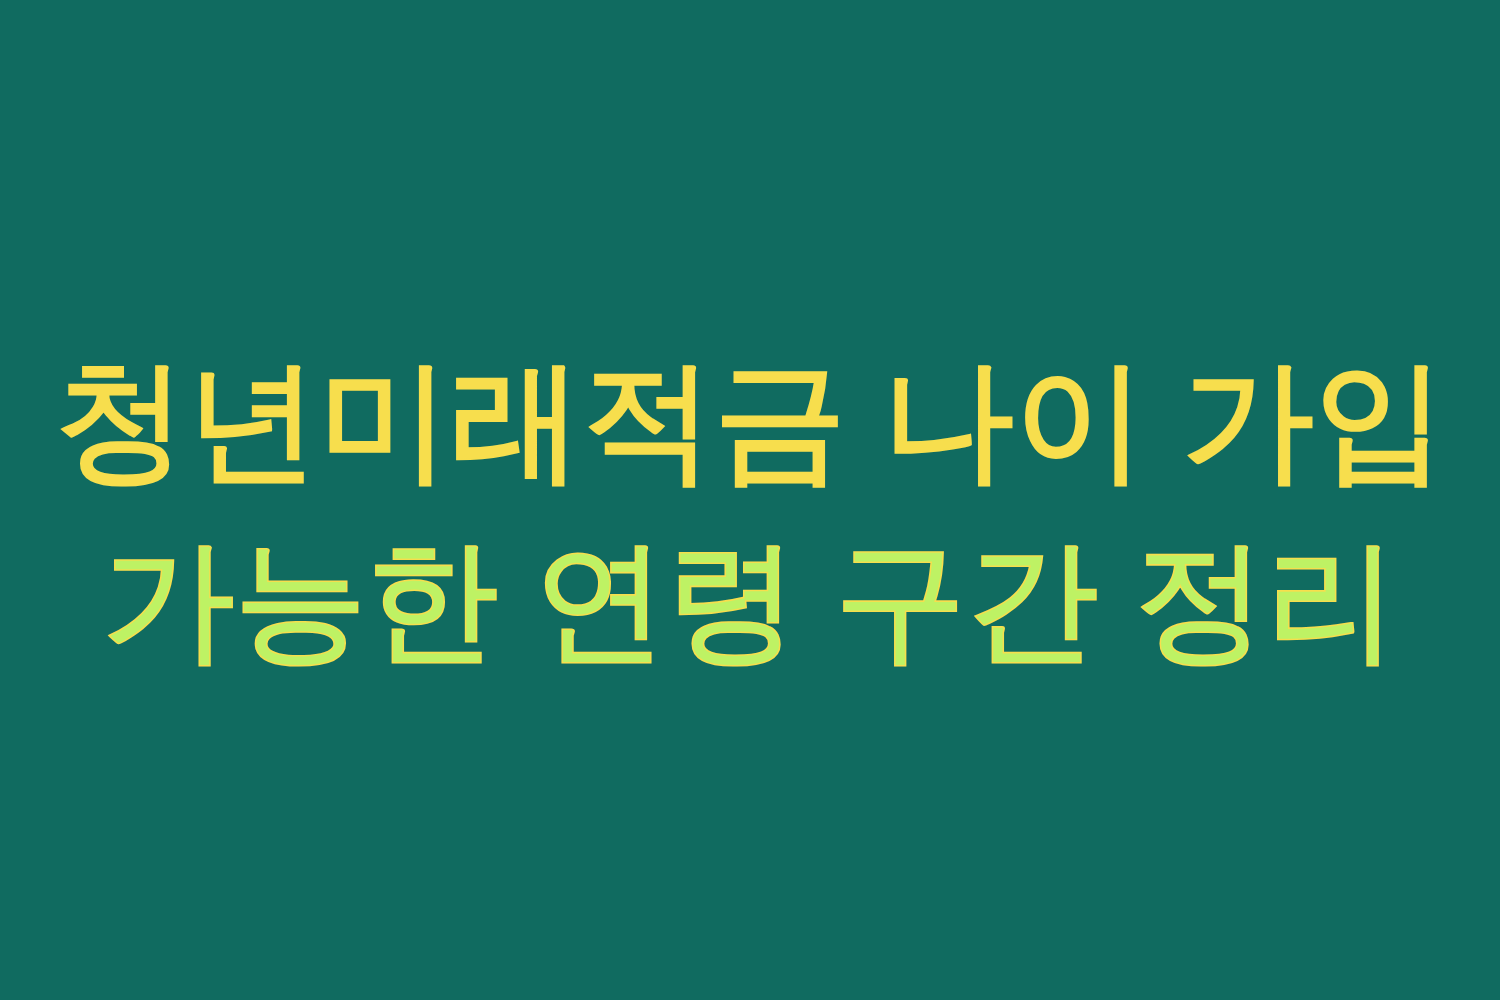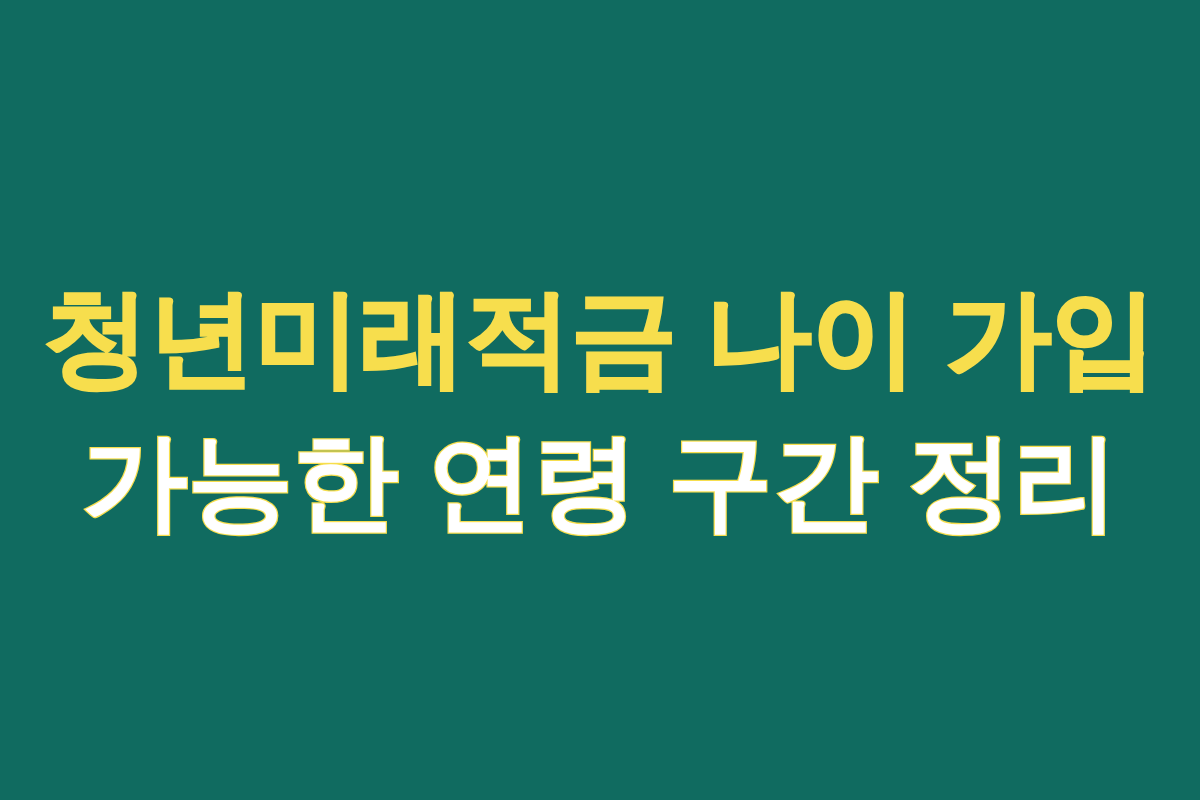--- a/index.html
+++ b/index.html
@@ -36,21 +36,21 @@
     justify-content: center;
     text-align: center;
     
     margin-top: 18px;
   }
 
   .title-line {
     display: block;
     color: #f7de4d;
     font-family: "Liberation Sans", "DejaVu Sans", sans-serif;
-    font-weight: 700;
+    font-weight: 400;
     font-size: 104px;
     line-height: 1.36;
     letter-spacing: -0.5px;
     white-space: nowrap;
     text-align: left;
     
     -webkit-text-stroke: 2.5px #f7de4d;
     paint-order: stroke fill;
     text-rendering: optimizeLegibility;
   }
@@ -65,17 +65,17 @@
 </style>
 </head>
 <body style="background-color: rgb(16, 107, 96);">
 
 <div class="thumbnail-card" style="background-color: rgb(16, 107, 96);">
 
   <div class="title-block">
 
     <span class="title-line title-line--one" style="color: rgb(247, 222, 77); -webkit-text-stroke: 2.5px rgb(247, 222, 77);">청년미래적금 나이 가입</span>
 
-    <span class="title-line title-line--two" style="color: #ffffff; -webkit-text-stroke: 2.5px rgb(247, 222, 77);">가능한 연령 구간 정리</span>
+    <span class="title-line title-line--two" style="color: #bef264; -webkit-text-stroke: 2.5px rgb(247, 222, 77);">가능한 연령 구간 정리</span>
 
   </div>
 
 </div>
 
 </body></html>

